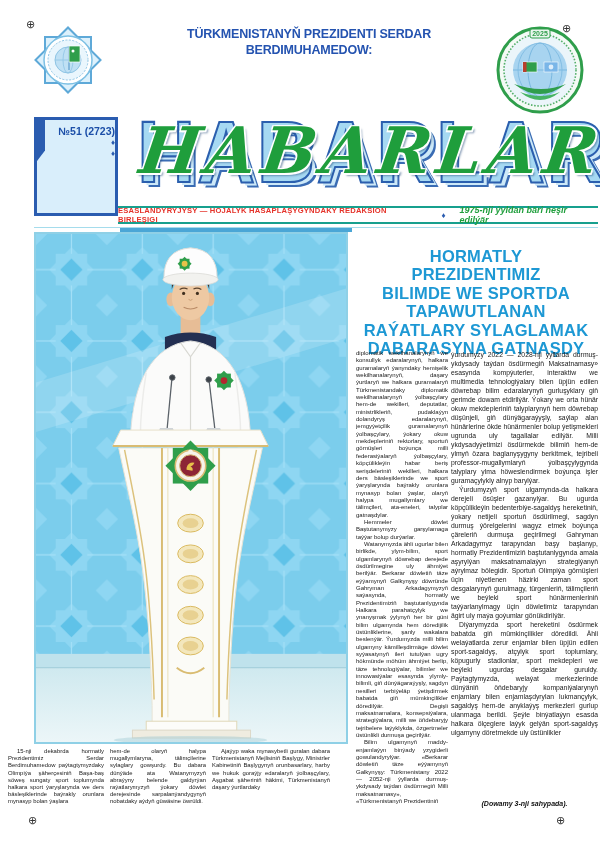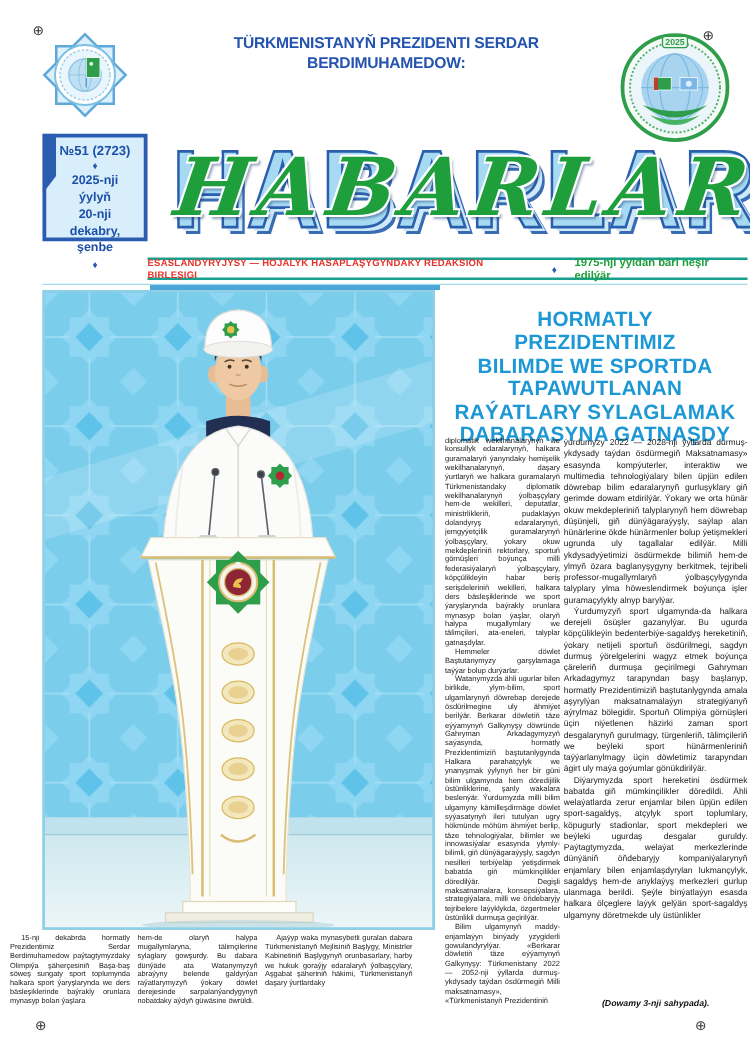--- a/index.html
+++ b/index.html
@@ -8,42 +8,42 @@
   .regmark{position:absolute;font-size:11px;color:#333;}
 
   
   .quote-text{position:absolute;left:104px;top:26px;width:390px;text-align:center;}
   .attribution{font-weight:bold;color:#2453b0;font-size:12.5px;line-height:16px;letter-spacing:-0.2px;margin-left:20px;}
   .quote-lines{font-weight:bold;color:#1f9e3c;font-size:11px;line-height:15.2px;white-space:pre-line;letter-spacing:-0.1px;}
   .emblem-left{position:absolute;left:32px;top:16px;}
   .emblem-right{position:absolute;left:496px;top:26px;}
 
   
-  .issue-box{position:absolute;left:34px;top:107px;width:84px;height:86px;background:#d9eefb;
-             border:3px solid #2a5cb0;box-sizing:border-box;text-align:center;color:#1c4fa8;font-weight:bold;}
+  .issue-box{position:absolute;left:34px;top:117px;width:84px;height:99px;background:#d9eefb;
+             border:3px solid #2a5cb0;box-sizing:border-box;text-align:right;color:#1c4fa8;font-weight:bold;}
   .issue-box::before{content:"";position:absolute;left:-3px;top:-3px;width:11px;height:48px;background:#2a5cb0;
              clip-path:polygon(0 0,100% 0,100% 70%,0 100%);}
   .issue-no{font-size:10.5px;margin-top:5px;}
   .diamond{font-size:8px;line-height:11px;color:#2a5cb0;}
   .date-lines{font-size:10px;line-height:13.5px;white-space:pre-line;}
   .title-wrap{position:absolute;left:134px;top:100px;width:476px;height:106px;overflow:visible;}
   .title-block{position:absolute;left:0;top:0;width:100%;text-align:center;font-weight:bold;
                font-size:80px;line-height:104px;letter-spacing:2px;color:#a6d9f2;
                -webkit-text-stroke:2px #2b5fae;text-shadow:4px 3px 0 #cde9f8,6px 5px 0 #3a6cb4;
                transform:scaleY(1.1);}
   .title-script{position:absolute;left:0;top:-4px;width:100%;text-align:center;
                font-family:"DejaVu Serif",serif;font-style:italic;font-weight:bold;
                font-size:64px;line-height:110px;letter-spacing:6px;color:#1f9e3c;transform:skewX(-8deg);
                text-shadow:-1.5px -1.5px 0 #fff,1.5px -1.5px 0 #fff,-1.5px 1.5px 0 #fff,1.5px 1.5px 0 #fff,3px 3px 2px rgba(20,60,110,.45);}
   .founder{position:absolute;left:118px;top:206px;width:480px;height:18px;box-sizing:border-box;
            border-top:2px solid #17a08e;border-bottom:2px solid #17a08e;
            display:flex;align-items:center;justify-content:center;gap:14px;background:#fff;}
   .founder-text{color:#e5332a;font-weight:bold;font-size:7.6px;letter-spacing:.2px;}
   .founder-diamond{color:#2a5cb0;font-size:8px;}
-  .since{color:#1f9e3c;font-weight:bold;font-size:9px;}
+  .since{color:#1f9e3c;font-weight:bold;font-style:italic;font-size:9px;}
   .rule-light{position:absolute;left:34px;top:227px;width:564px;height:1px;background:#a5dcec;}
   .rule-bar{position:absolute;left:120px;top:228px;width:232px;height:4px;background:#4aa6d6;}
 
   
   .photo{position:absolute;left:34px;top:232px;width:314px;height:512px;margin:0;
          border:2px solid #8fd0e6;box-sizing:border-box;background:#7bcdec;}
   .photo svg{display:block;width:100%;height:100%;}
 
   
   .headline{position:absolute;left:354px;top:236px;width:244px;text-align:center;color:#1d98d4;
@@ -112,25 +112,20 @@
         <path d="M-20,22 Q0,38 20,22 Q1,30 -20,22 Z" fill="#46b464"></path>
         <rect x="-10" y="-41" width="20" height="9" rx="2" fill="#eaf6ee" stroke="#2f9e4b" stroke-width="1"></rect>
         <text y="-34" text-anchor="middle" font-size="7" font-weight="bold" fill="#2f9e4b">2025</text>
       </g>
     </svg>
   </div>
 
   <div class="issue-box">
     <div class="issue-no">№51 (2723)</div>
     <div class="diamond">♦</div>
-    <div class="date-lines">2025-nji
-ýylyň
-20-nji
-dekabry,
-şenbe</div>
     <div class="diamond">♦</div>
   </div>
 
   <div class="title-wrap">
     <div class="title-block">HABARLAR</div>
     <div class="title-script">HABARLAR</div>
   </div>
 
   <div class="founder">
     <span class="founder-text">ESASLANDYRYJYSY — HOJALYK HASAPLAŞYGYNDAKY REDAKSION BIRLEŞIGI</span>

